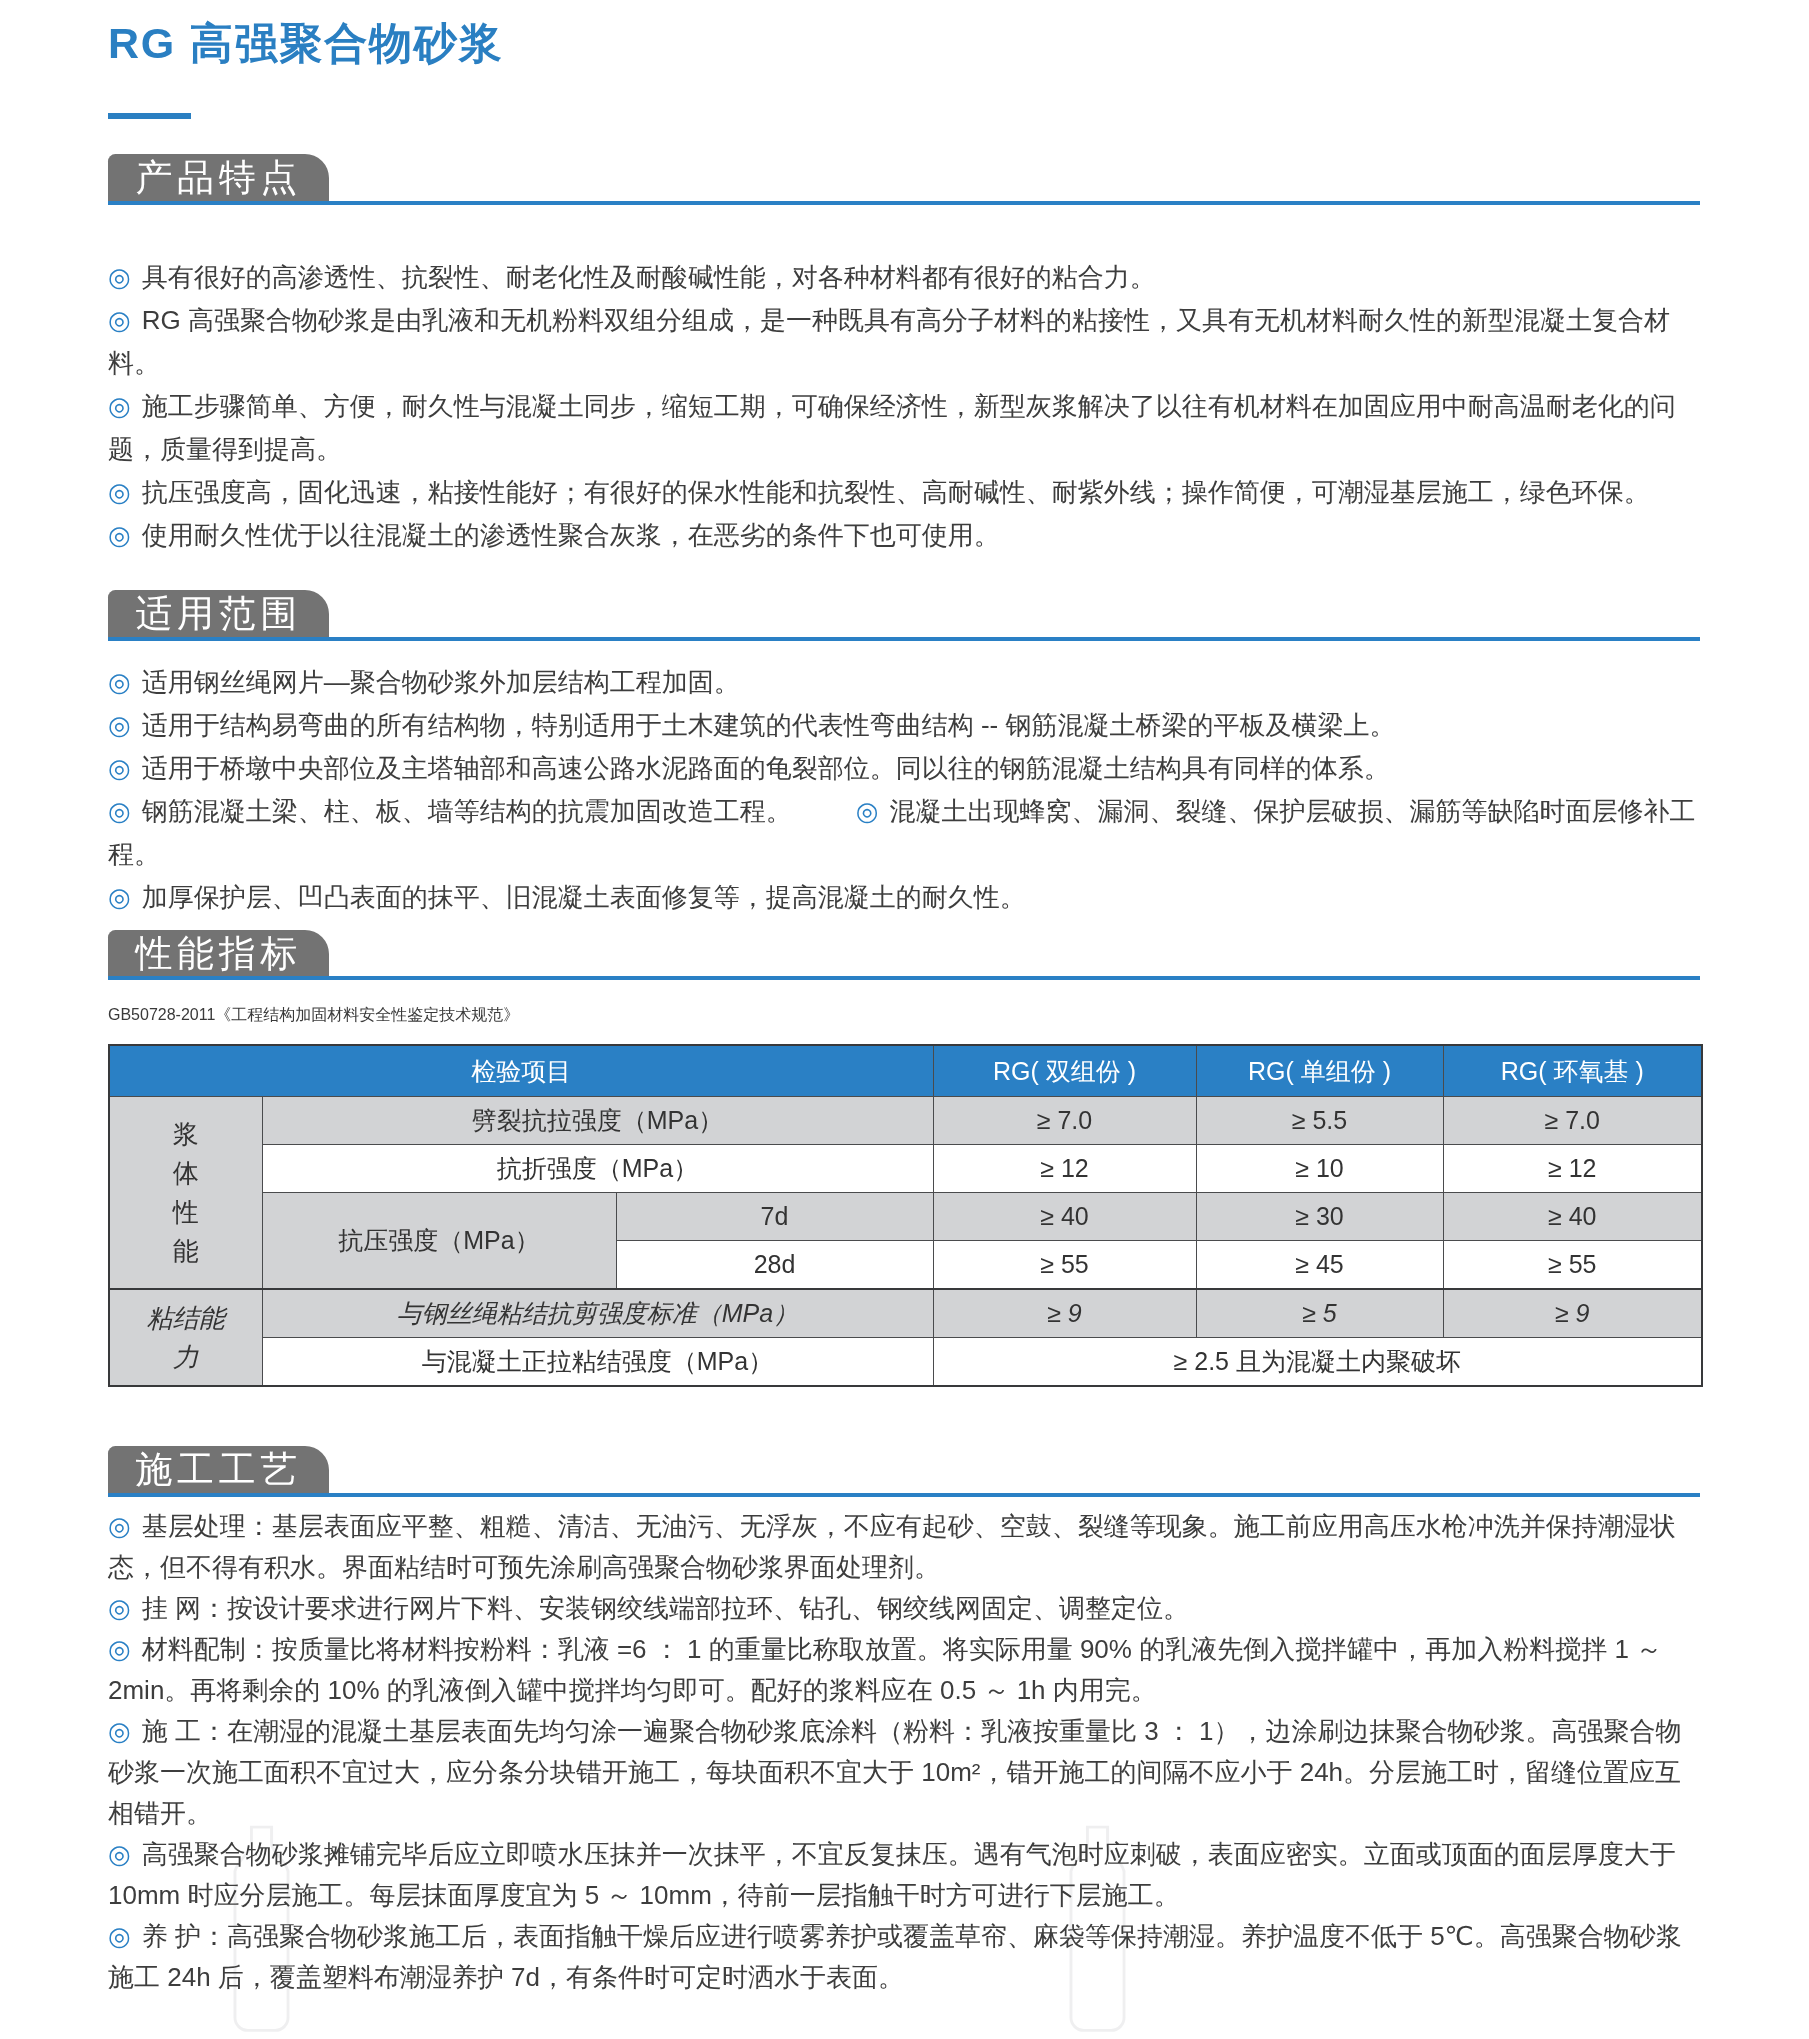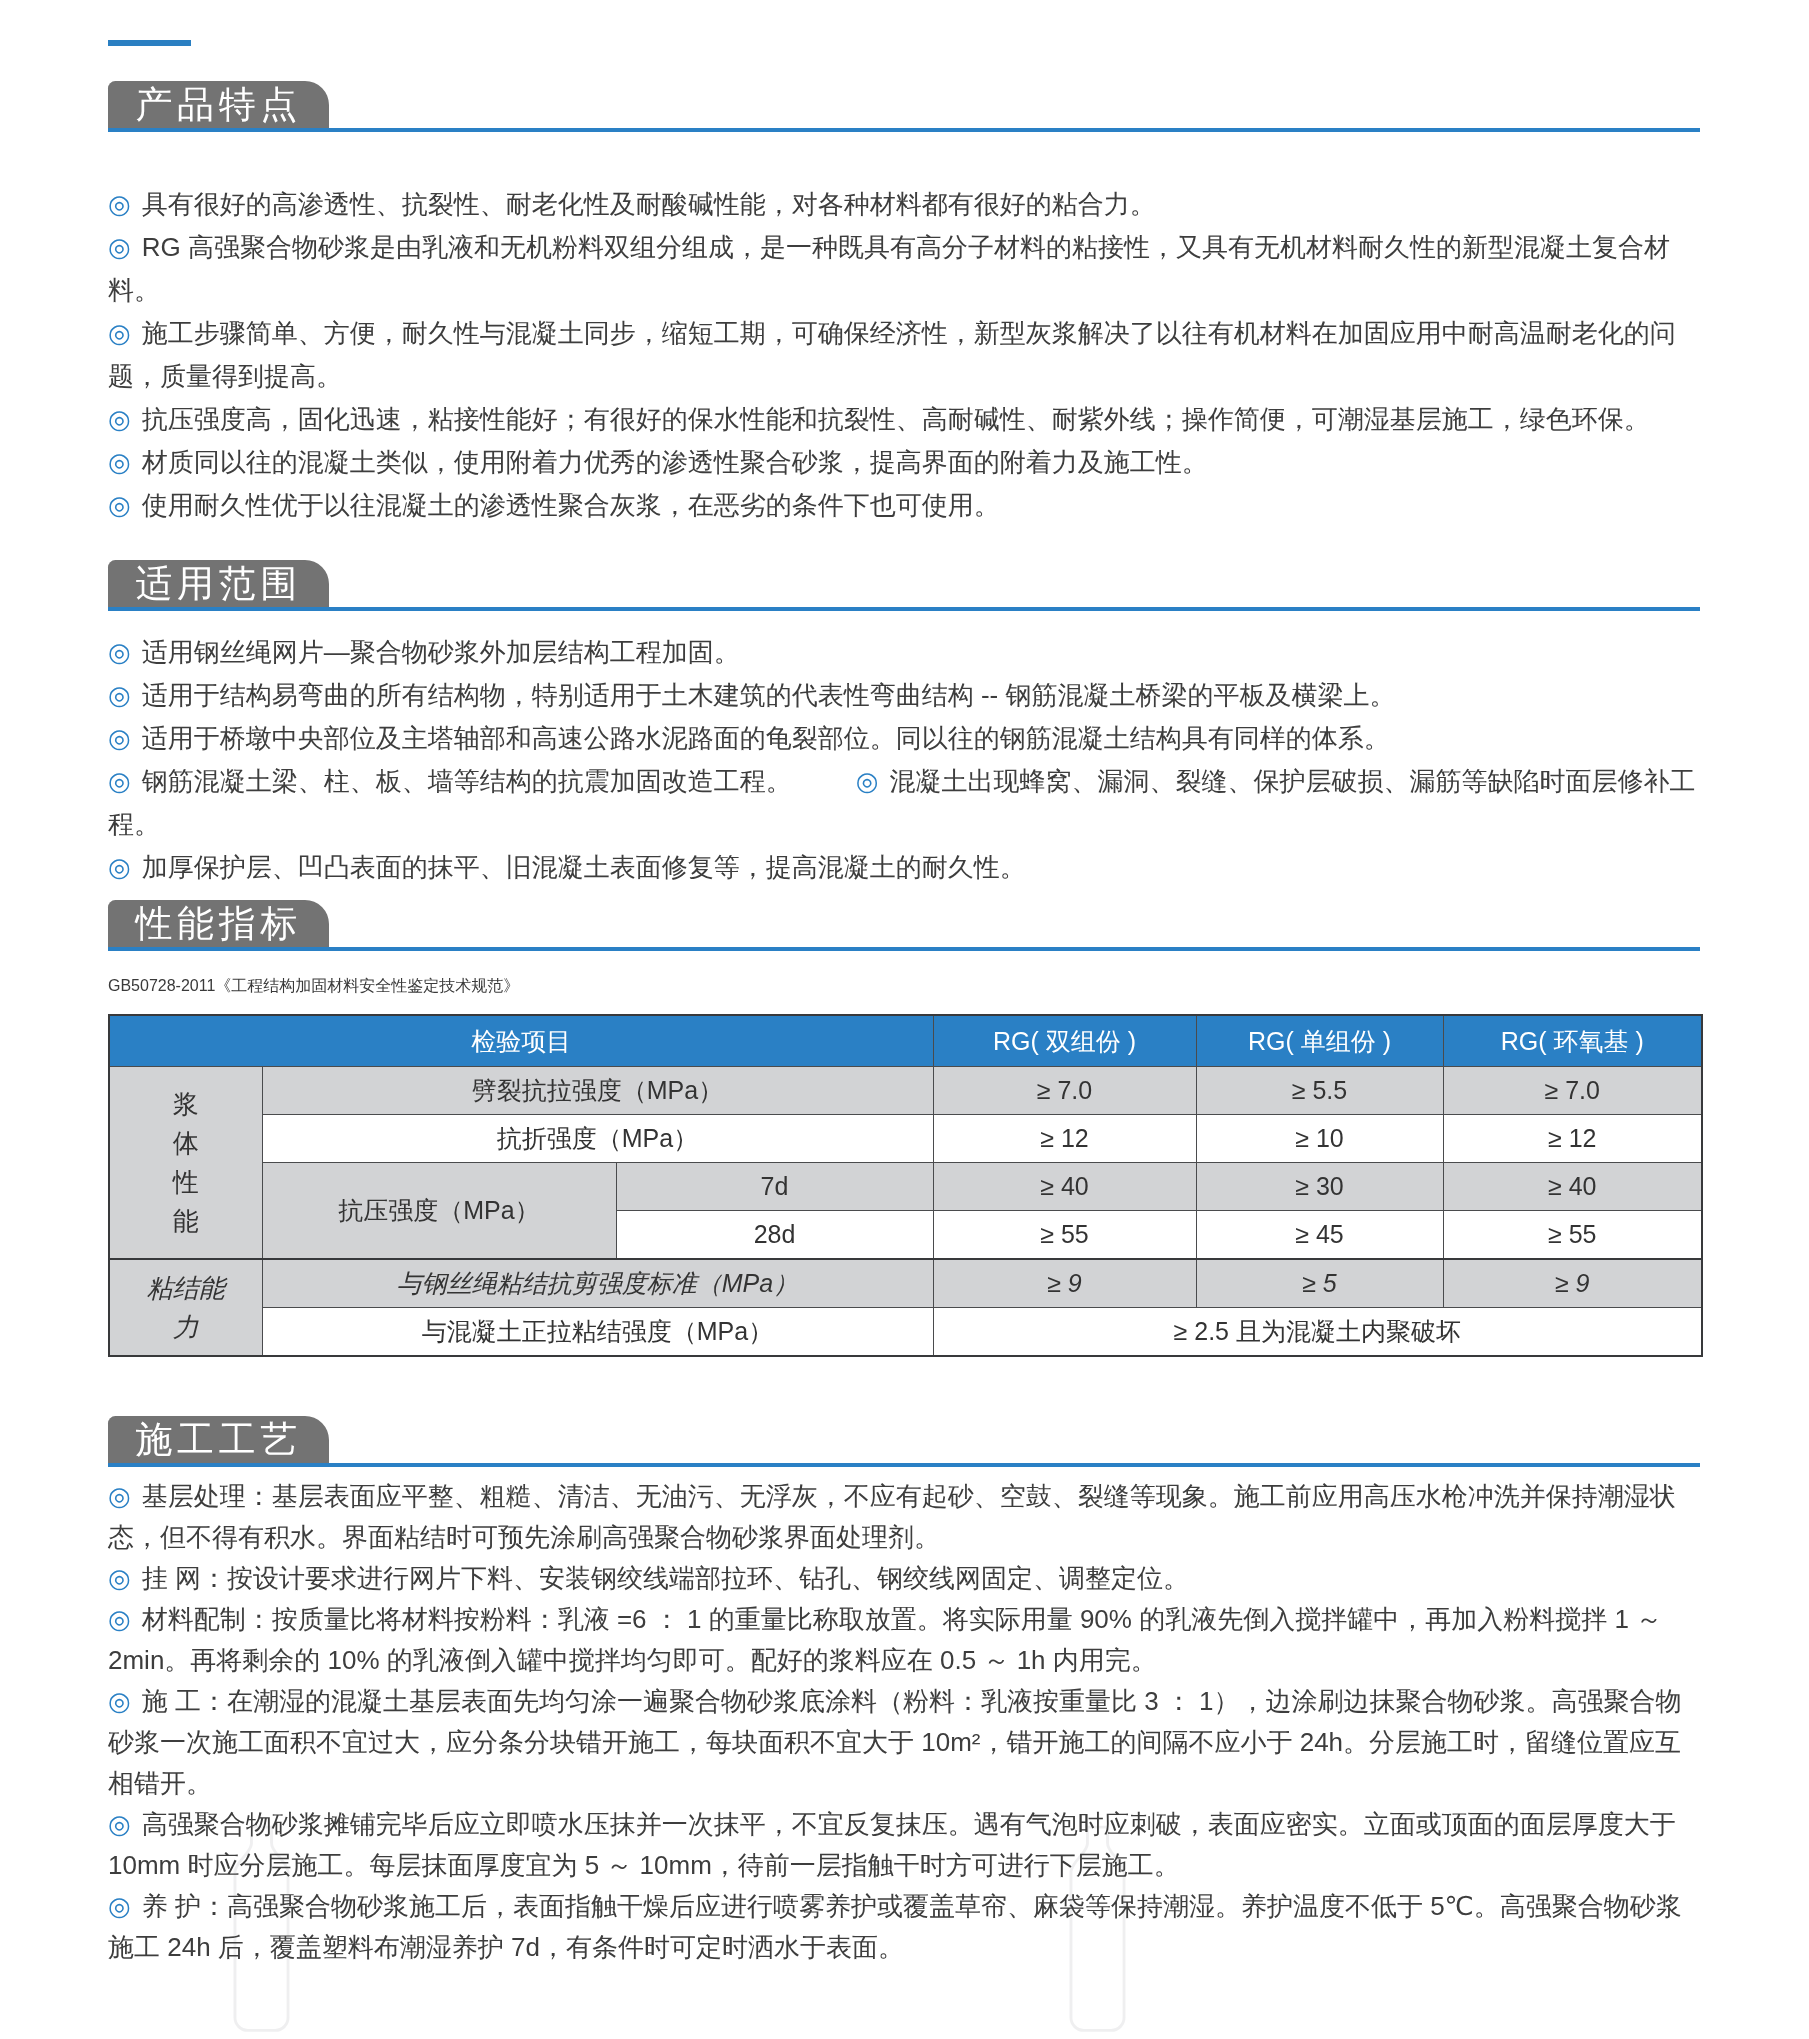--- a/index.html
+++ b/index.html
@@ -47,32 +47,32 @@
 
 <svg class="watermark" style="left:202px;top:1823px;" width="119" height="217" viewBox="0 0 65 118">
   <path d="M27 2 h11 v9 c0 5 7 8 9 15 v80 a7 7 0 0 1 -7 7 h-15 a7 7 0 0 1 -7 -7 v-80 c2 -7 9 -10 9 -15 z" fill="none" stroke="#e3e3e5" stroke-width="1.6"></path>
 </svg>
 <svg class="watermark" style="left:1038px;top:1823px;" width="119" height="217" viewBox="0 0 65 118">
   <path d="M27 2 h11 v9 c0 5 7 8 9 15 v80 a7 7 0 0 1 -7 7 h-15 a7 7 0 0 1 -7 -7 v-80 c2 -7 9 -10 9 -15 z" fill="none" stroke="#e3e3e5" stroke-width="1.6"></path>
 </svg>
 
 <div class="page">
 
+  <h1 class="page-title">RG 高强聚合物砂浆</h1>
   <div class="title-rule"></div>
 
   <section>
     <div class="sec-head mt-features">
       <span class="badge">产品特点</span>
     </div>
     <div class="list">
       <p class="li"><span class="bl">◎</span><span>具有很好的高渗透性、抗裂性、耐老化性及耐酸碱性能，对各种材料都有很好的粘合力。</span></p>
       <p class="li"><span class="bl">◎</span><span>RG 高强聚合物砂浆是由乳液和无机粉料双组分组成，是一种既具有高分子材料的粘接性，又具有无机材料耐久性的新型混凝土复合材料。</span></p>
       <p class="li"><span class="bl">◎</span><span>施工步骤简单、方便，耐久性与混凝土同步，缩短工期，可确保经济性，新型灰浆解决了以往有机材料在加固应用中耐高温耐老化的问题，质量得到提高。</span></p>
       <p class="li"><span class="bl">◎</span><span>抗压强度高，固化迅速，粘接性能好；有很好的保水性能和抗裂性、高耐碱性、耐紫外线；操作简便，可潮湿基层施工，绿色环保。</span></p>
-      <p class="li"><span class="bl">◎</span><span>材质同以往的混凝土类似，使用附着力优秀的渗透性聚合砂浆，提高界面的附着力及施工性。</span></p>
       <p class="li"><span class="bl">◎</span><span>使用耐久性优于以往混凝土的渗透性聚合灰浆，在恶劣的条件下也可使用。</span></p>
     </div>
   </section>
 
   <section>
     <div class="sec-head mt-scope">
       <span class="badge">适用范围</span>
     </div>
     <div class="list list-scope">
       <p class="li"><span class="bl">◎</span><span>适用钢丝绳网片—聚合物砂浆外加层结构工程加固。</span></p>

